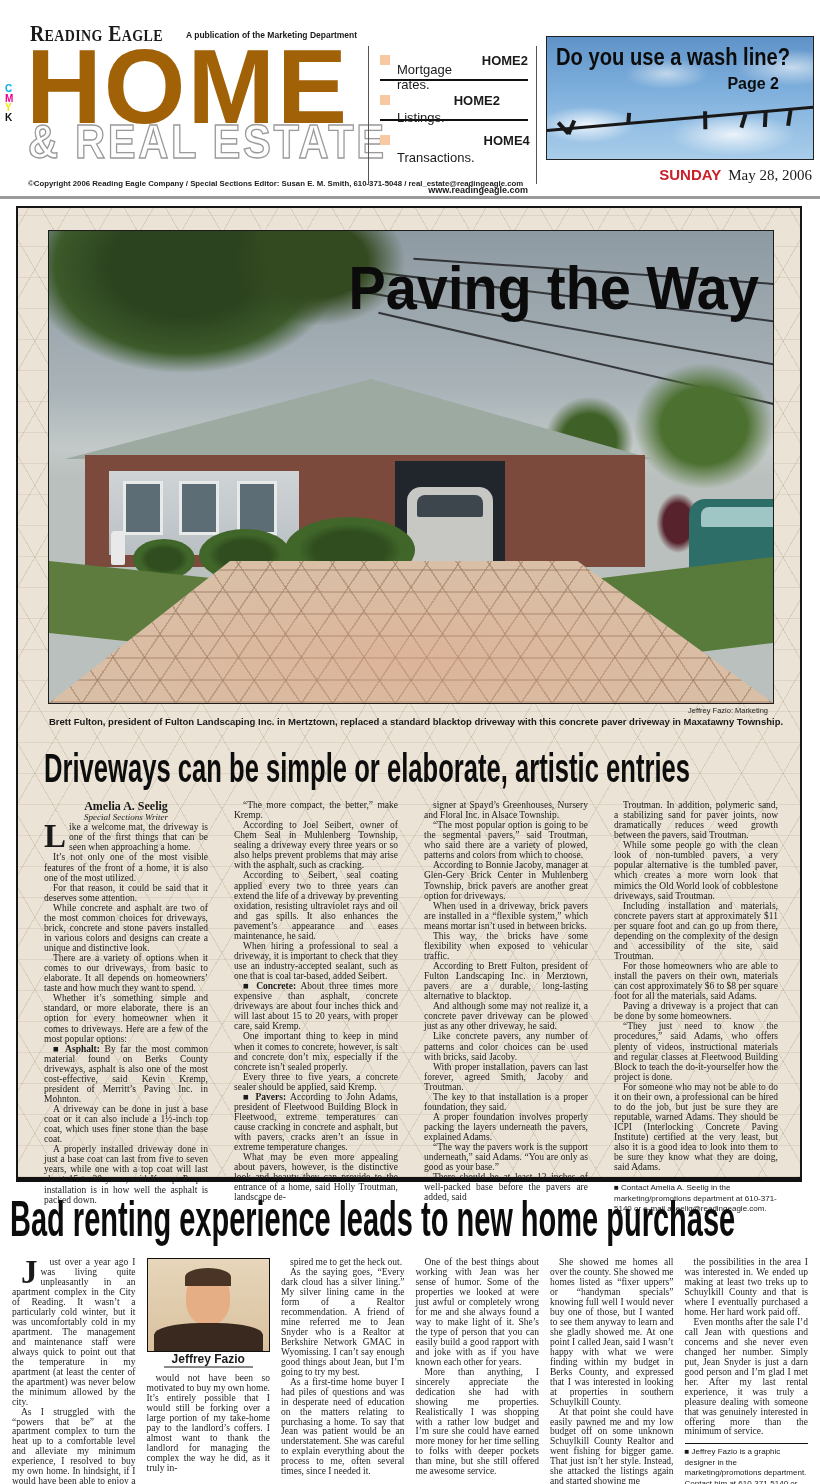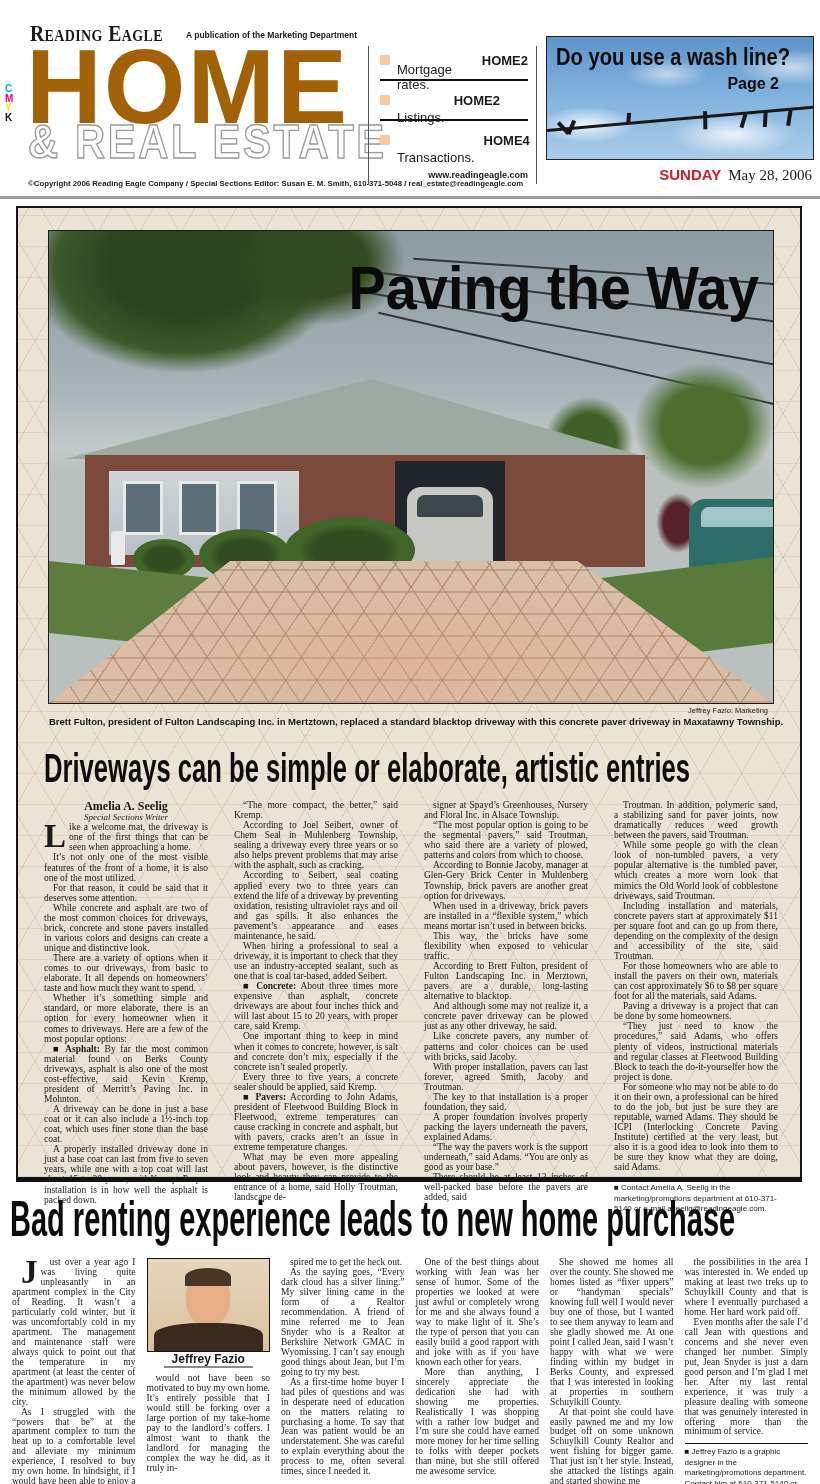--- a/index.html
+++ b/index.html
@@ -26,21 +26,21 @@
 
   .vline{position:absolute;top:46px;width:1px;height:138px;background:#555;}
   .vline.v1{left:368px}.vline.v2{left:536px}
 
   .index{position:absolute;left:380px;top:50px;width:148px;}
   .index-item{display:flex;align-items:center;gap:7px;height:20px;}
   .index .sq{width:10px;height:10px;background:#f6c9a3;flex:0 0 auto;}
   .index-label{font:13px "Liberation Sans",sans-serif;margin-top:34px;}
   .index-page{font:bold 13px "Liberation Sans",sans-serif;margin-left:2px;}
   .index-rule{border:0;border-top:2px solid #111;margin:9px 0;}
-  .website{position:absolute;left:380px;top:170px;width:148px;text-align:right;
+  .website{position:absolute;left:380px;top:185px;width:148px;text-align:right;
            font:bold 9px "Liberation Sans",sans-serif;}
 
   .teaser{position:absolute;left:546px;top:36px;width:268px;height:124px;border:1.5px solid #222;
           box-sizing:border-box;overflow:hidden;
           background:
             radial-gradient(ellipse 70px 26px at 15% 72%,rgba(255,255,255,.85),rgba(255,255,255,0) 70%),
             radial-gradient(ellipse 90px 30px at 70% 80%,rgba(255,255,255,.8),rgba(255,255,255,0) 70%),
             radial-gradient(ellipse 60px 22px at 45% 30%,rgba(255,255,255,.55),rgba(255,255,255,0) 70%),
             radial-gradient(ellipse 80px 26px at 92% 25%,rgba(255,255,255,.6),rgba(255,255,255,0) 70%),
             linear-gradient(180deg,#5f93c8 0%,#7fb0dd 45%,#a9cdea 100%);}
@@ -271,21 +271,21 @@
             <p>While concrete and asphalt are two of the most common choices for driveways, brick, concrete and stone pavers installed in various colors and designs can create a unique and distinctive look.</p>
             <p>There are a variety of options when it comes to our driveways, from basic to elaborate. It all depends on homeowners’ taste and how much they want to spend.</p>
             <p>Whether it’s something simple and standard, or more elaborate, there is an option for every homeowner when it comes to driveways. Here are a few of the most popular options:</p>
             <p><b>■ Asphalt:</b> By far the most common material found on Berks County driveways, asphalt is also one of the most cost-effective, said Kevin Kremp, president of Merritt’s Paving Inc. in Mohnton.</p>
             <p>A driveway can be done in just a base coat or it can also include a 1½-inch top coat, which uses finer stone than the base coat.</p>
             <p>A properly installed driveway done in just a base coat can last from five to seven years, while one with a top coat will last about 15 to 20 years, said Kremp. Proper installation is in how well the asphalt is packed down.</p>
           </div>
       </div>
       <div class="fcol">
         <div>
-            <p>“The more compact, the better,” said Kremp.</p>
+            <p>“The more compact, the better,” make Kremp.</p>
             <p>According to Joel Seibert, owner of Chem Seal in Muhlenberg Township, sealing a driveway every three years or so also helps prevent problems that may arise with the asphalt, such as cracking.</p>
             <p>According to Seibert, seal coating applied every two to three years can extend the life of a driveway by preventing oxidation, resisting ultraviolet rays and oil and gas spills. It also enhances the pavement’s appearance and eases maintenance, he said.</p>
             <p>When hiring a professional to seal a driveway, it is important to check that they use an industry-accepted sealant, such as one that is coal tar-based, added Seibert.</p>
             <p><b>■ Concrete:</b> About three times more expensive than asphalt, concrete driveways are about four inches thick and will last about 15 to 20 years, with proper care, said Kremp.</p>
             <p>One important thing to keep in mind when it comes to concrete, however, is salt and concrete don’t mix, especially if the concrete isn’t sealed properly.</p>
             <p>Every three to five years, a concrete sealer should be applied, said Kremp.</p>
             <p><b>■ Pavers:</b> According to John Adams, president of Fleetwood Building Block in Fleetwood, extreme temperatures can cause cracking in concrete and asphalt, but with pavers, cracks aren’t an issue in extreme temperature changes.</p>
             <p>What may be even more appealing about pavers, however, is the distinctive look and beauty they can provide to the entrance of a home, said Holly Troutman, landscape de-</p>
           </div>
       </div>

